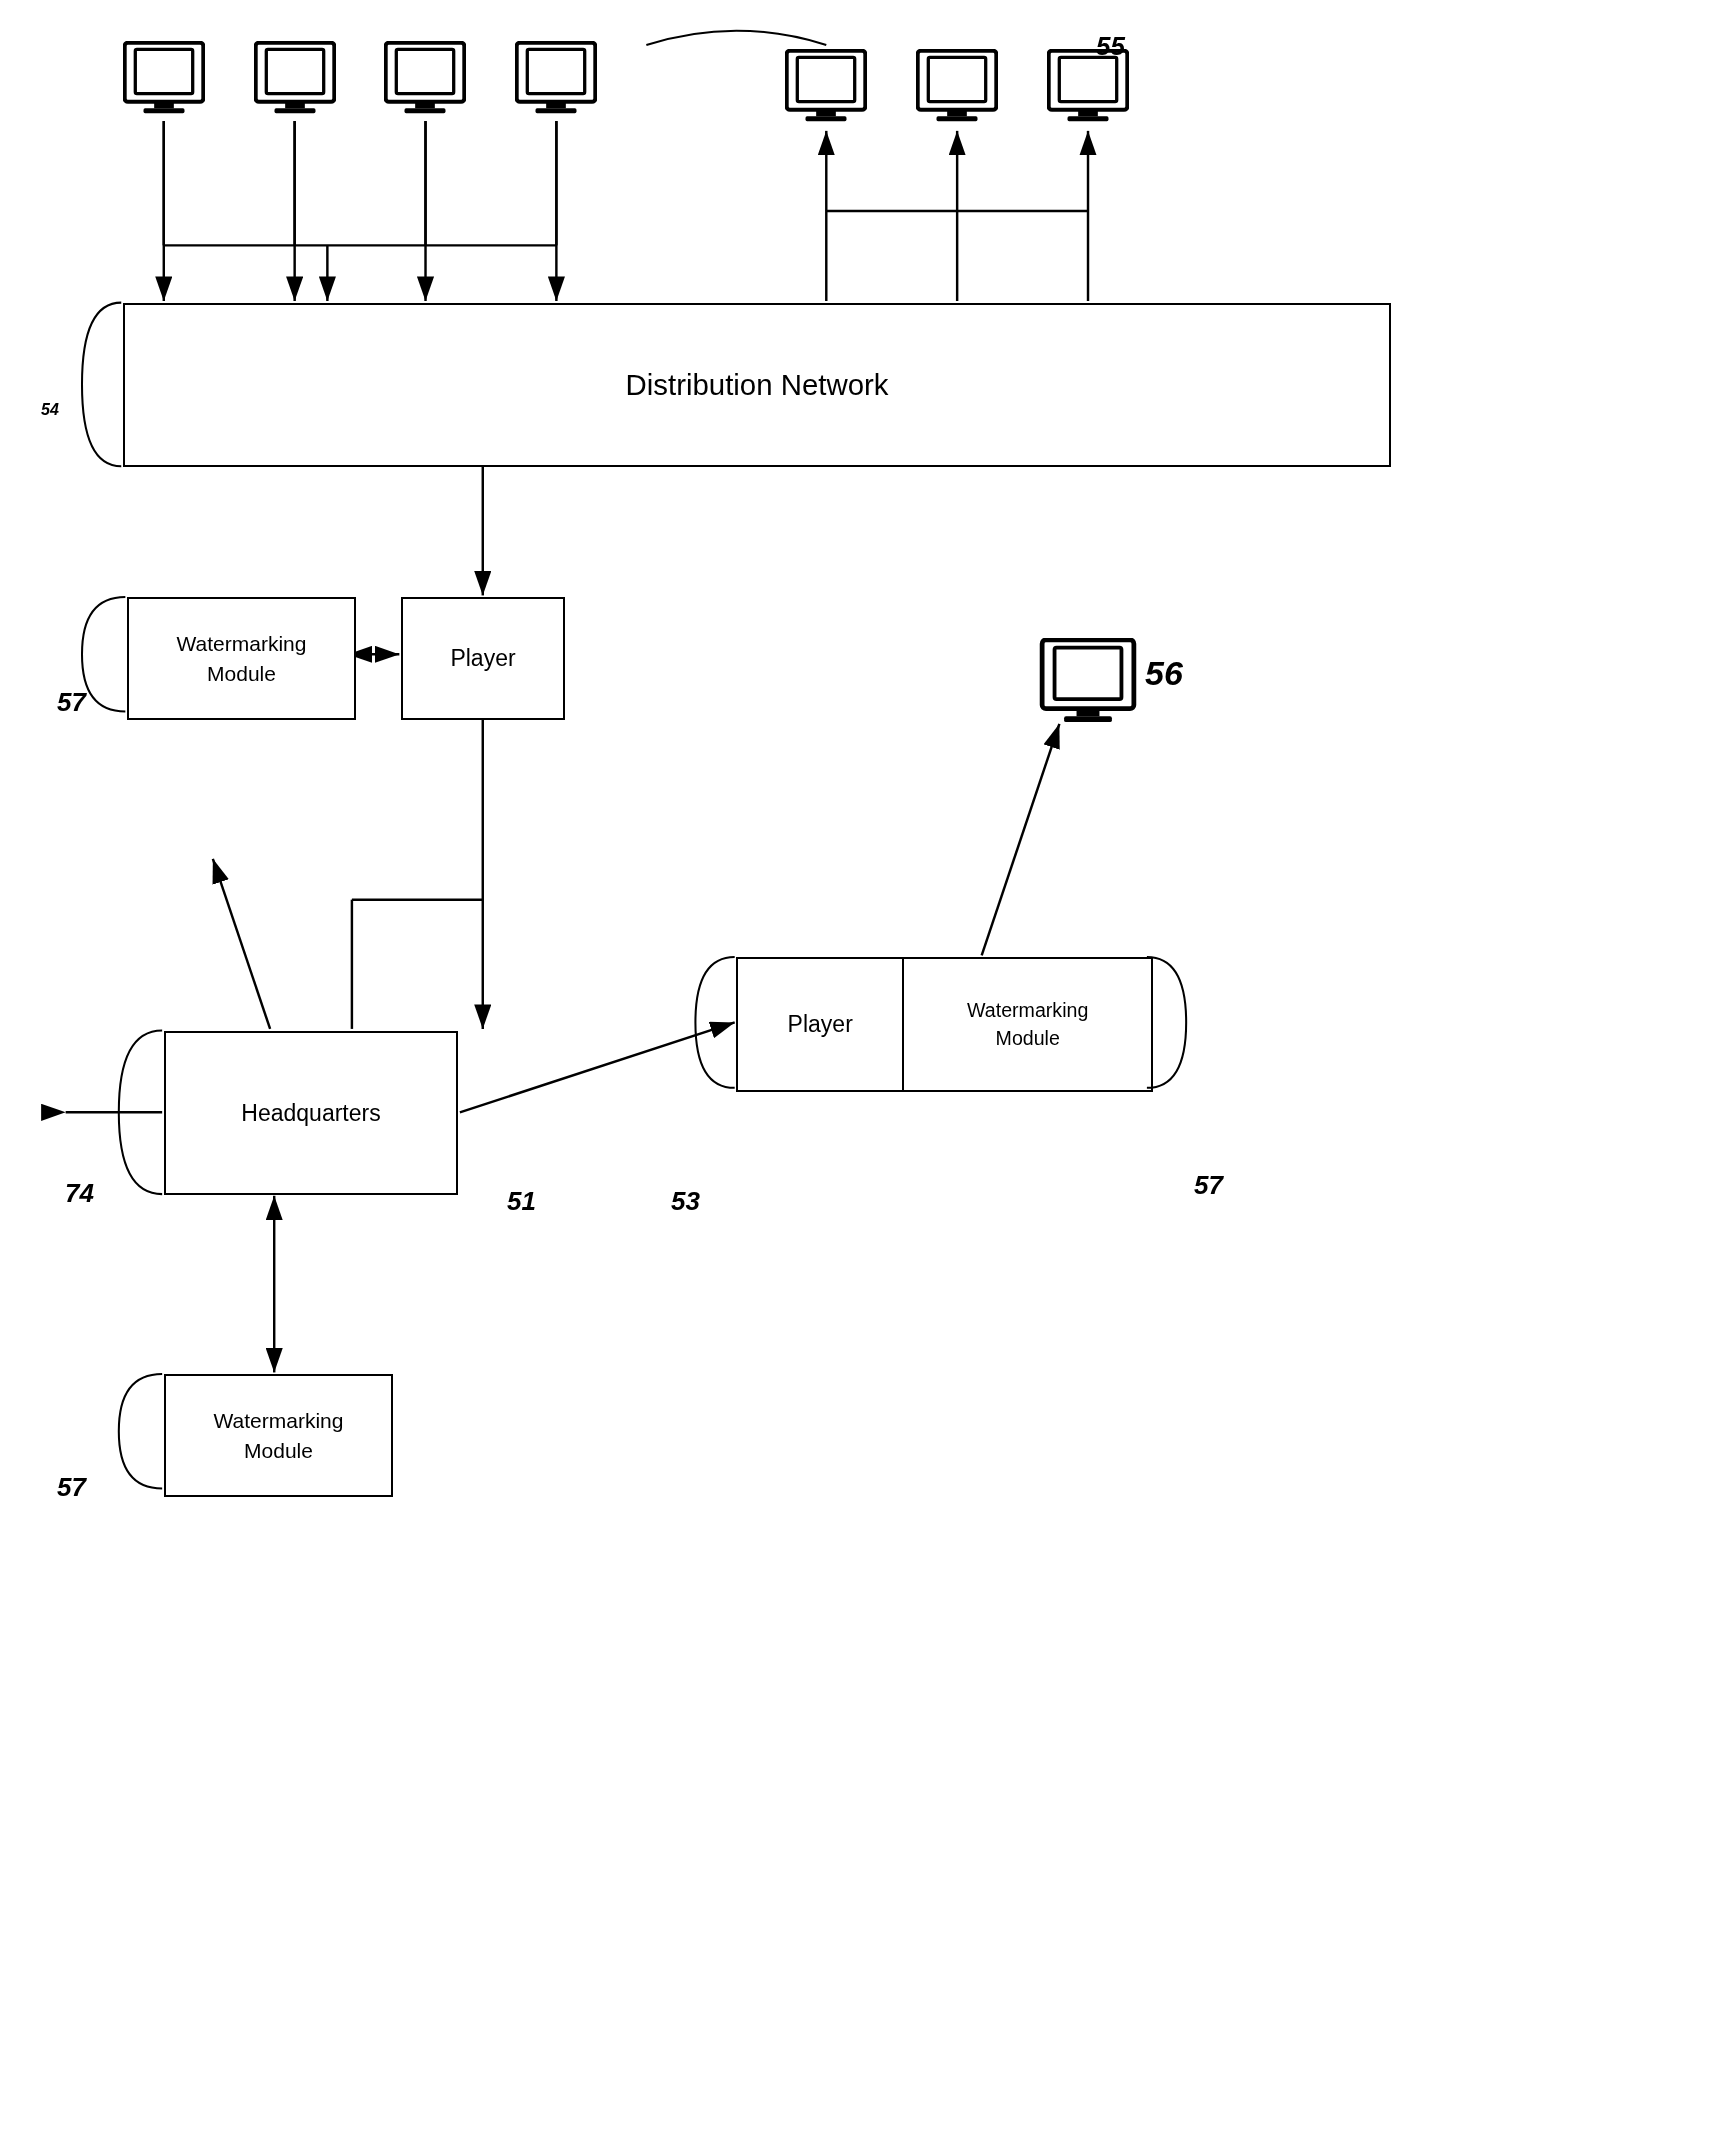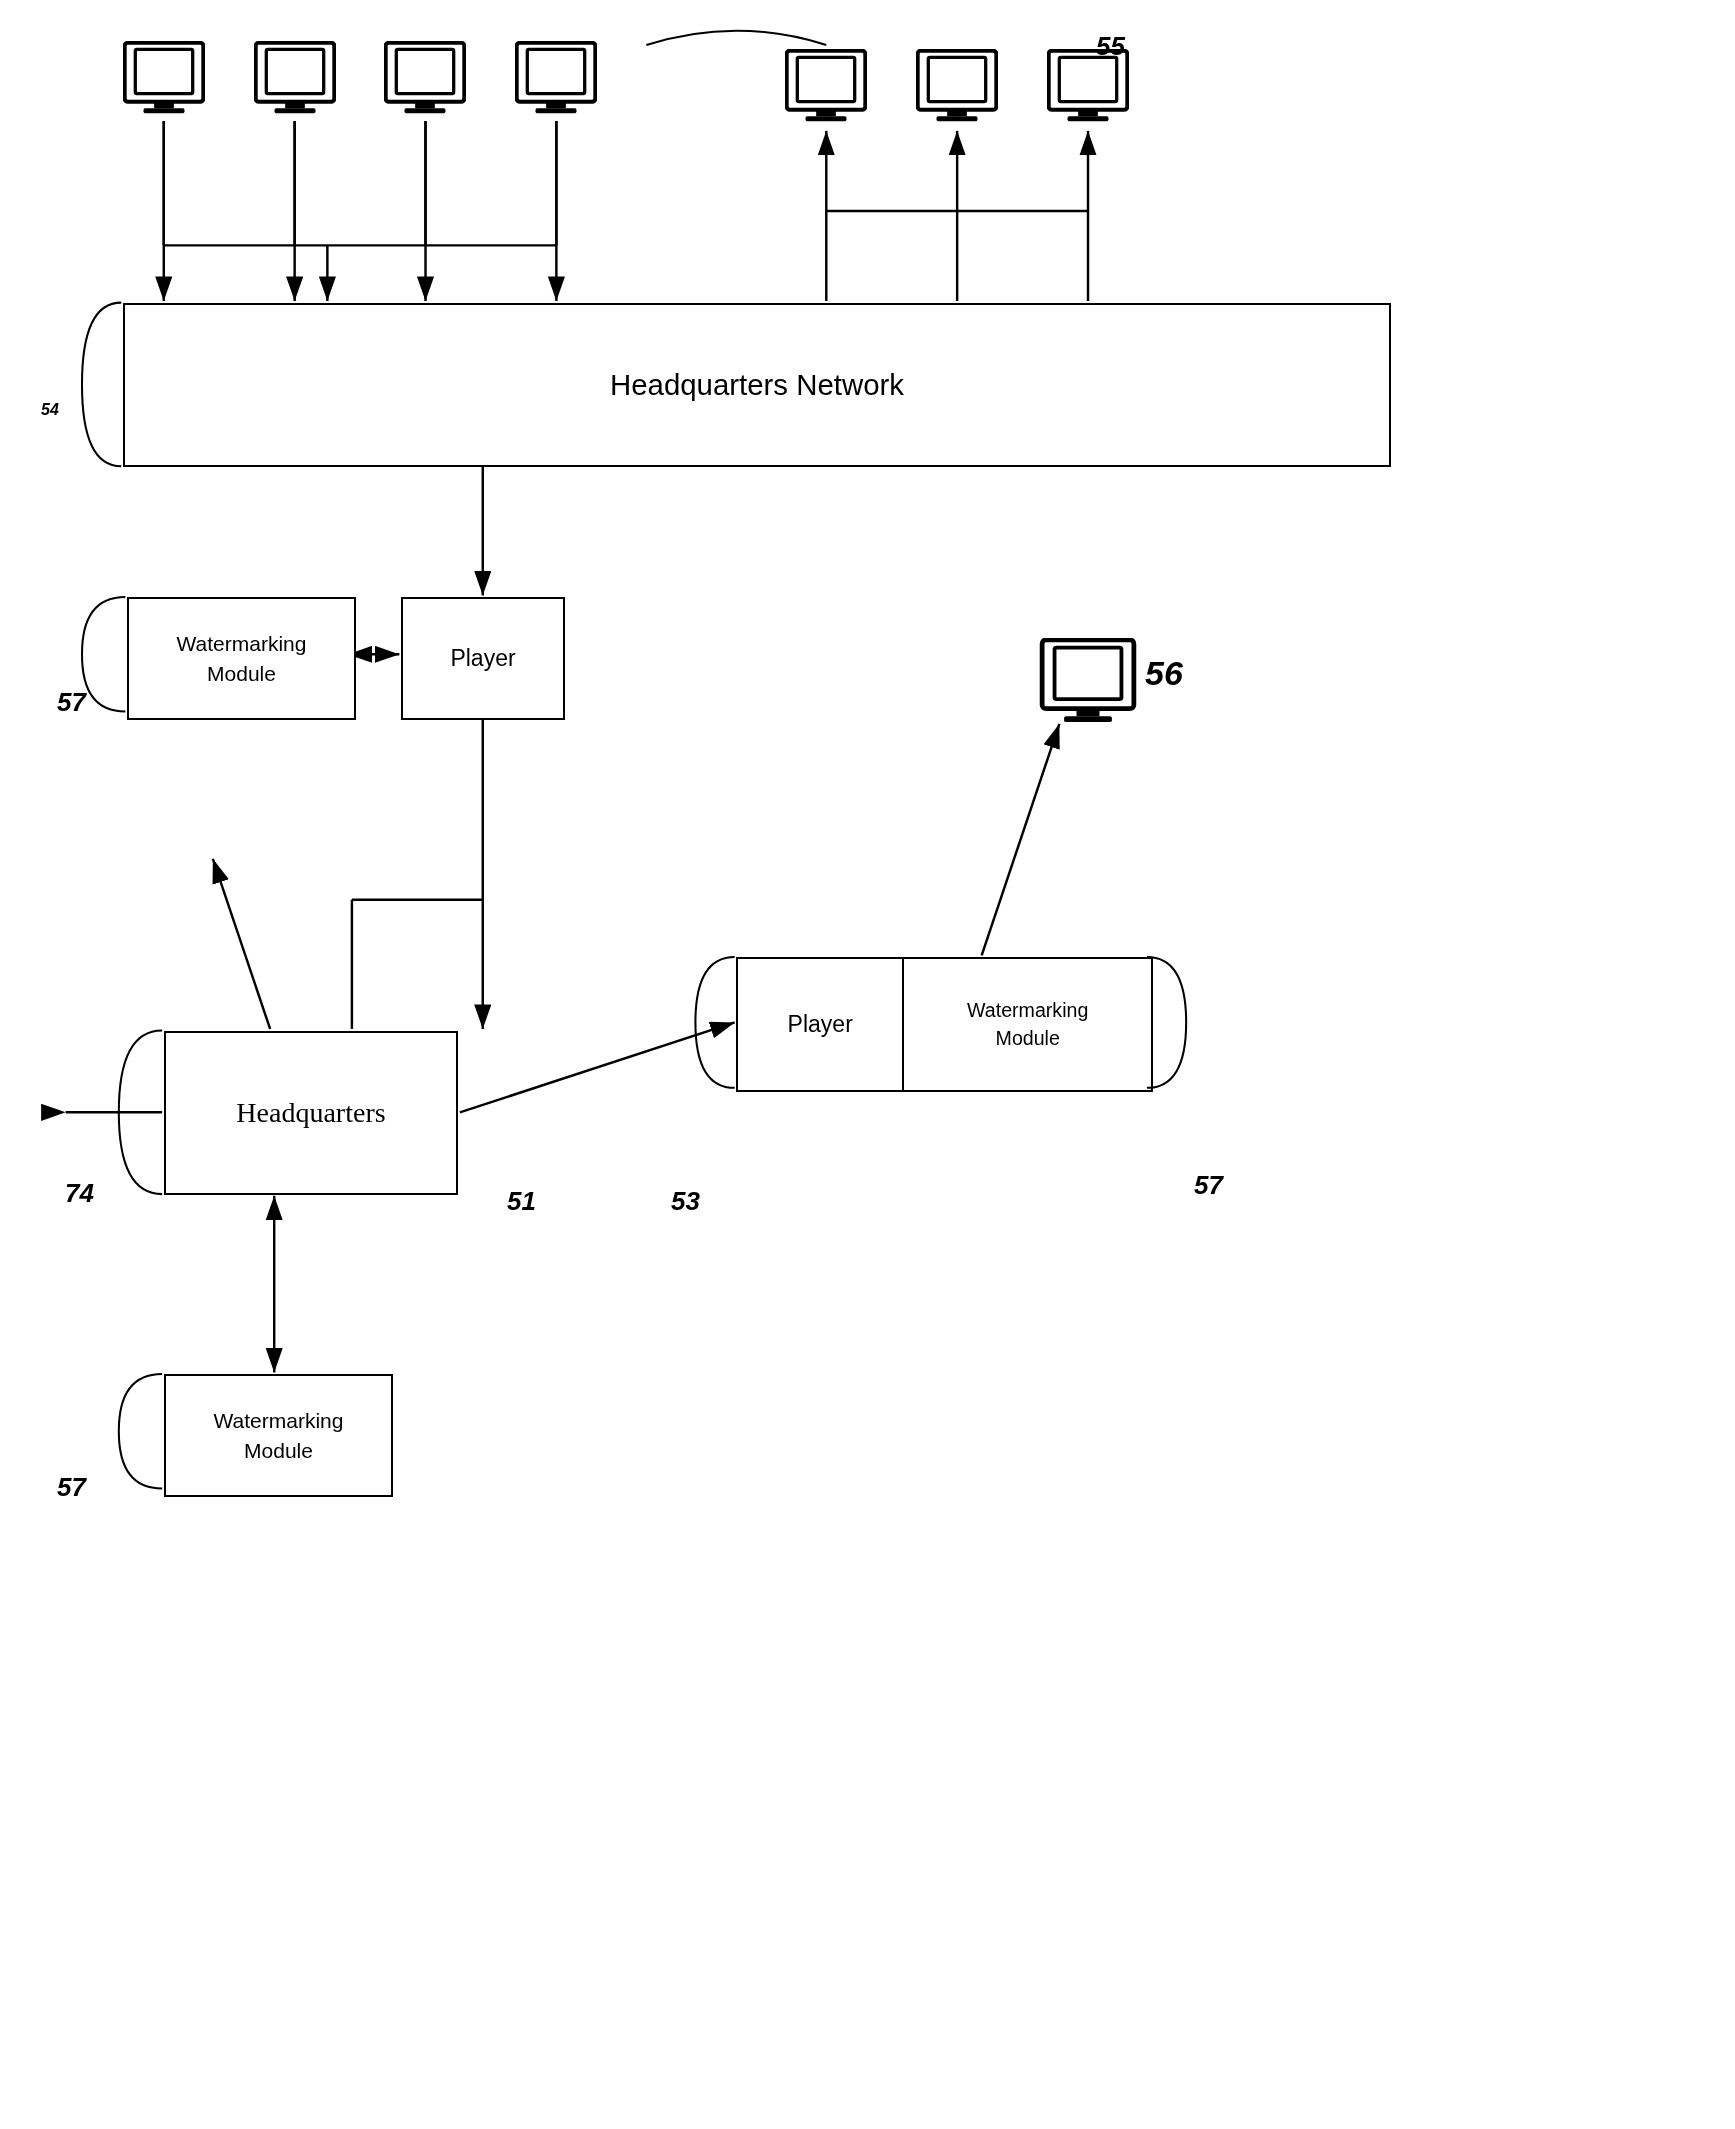--- a/index.html
+++ b/index.html
@@ -133,21 +133,21 @@
 
     <path d="M 898,1170 Q 850,1170 850,1250 Q 850,1330 898,1330" stroke="#000" stroke-width="2.5" fill="none"></path>
 
     <path d="M 790,55 Q 900,20 1010,55" stroke="#000" stroke-width="2.5" fill="none"></path>
 
     <line x1="198" y1="1360" x2="80" y2="1360" stroke="#000" stroke-width="3" marker-end="url(#arrowhead-rev)"></line>
 
   </svg>
 
   <div class="box" style="left:123px; top:303px; width:1268px; height:164px; font-size:29.4px;">
-    <span>Headquarters Network</span>
+    <span>Distribution Network</span>
   </div>
 
   <div class="monitor" style="left:123px; top:41px;">
     <svg viewBox="0 0 100 90">
         <rect x="2" y="2" width="96" height="72" rx="4" ry="4" fill="white" stroke="black" stroke-width="5"></rect>
         <rect x="15" y="10" width="70" height="54" rx="2" ry="2" fill="white" stroke="black" stroke-width="4"></rect>
         <rect x="38" y="74" width="24" height="8" fill="black"></rect>
         <rect x="25" y="82" width="50" height="6" rx="2" ry="2" fill="black"></rect>
       </svg>
   </div>
@@ -225,21 +225,21 @@
 
   <div style="position:absolute; left:736px; top:957px; width:417px; height:135px; display:flex; border:2.5px solid #000;">
     <div style="flex:1; display:flex; align-items:center; justify-content:center; border-right:2.5px solid #000; font-size:23px;">
       <span>Player</span>
     </div>
     <div style="flex:1.5; display:flex; align-items:center; justify-content:center; font-size:19.6px; text-align:center; line-height:1.4;">
       <span>Watermarking<br>Module</span>
     </div>
   </div>
 
-  <div class="box" style="left:164px; top:1031px; width:294px; height:164px; font-size:28px;font-family:Liberation Serif, serif;">
+  <div class="box" style="left:164px; top:1031px; width:294px; height:164px; font-size:23px;">
     <span>Headquarters</span>
   </div>
 
   <div class="box" style="left:164px; top:1374px; width:229px; height:123px; font-size:21px; line-height:1.4;">
     <span>Watermarking<br>Module</span>
   </div>
 
   <div class="label" style="left:41px; top:401px; font-size:16px;">
     <span>54</span>
   </div>

